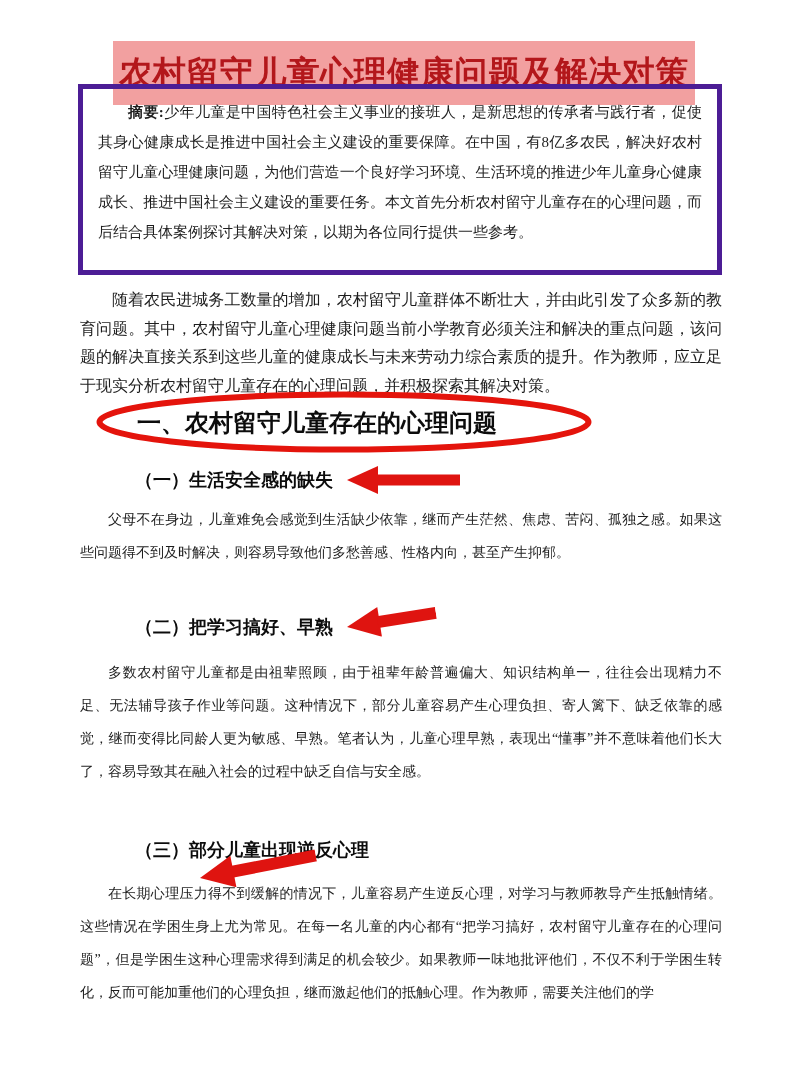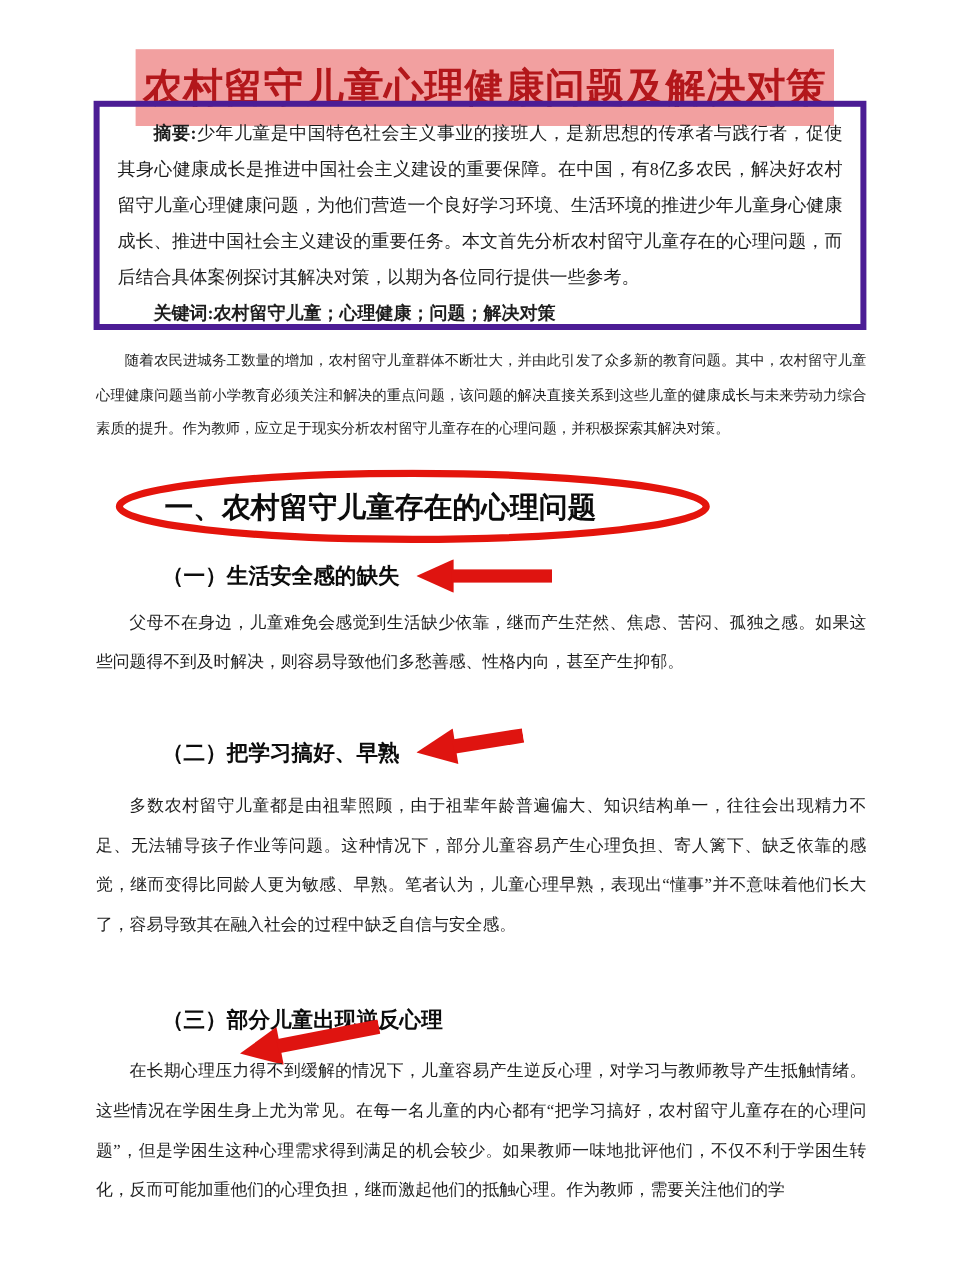--- a/index.html
+++ b/index.html
@@ -31,21 +31,21 @@
     font-size:15px; line-height:30px;
     text-align:justify;
   }
   #abstract-box .abstract-para { text-indent:2em; }
   #abstract-box .abstract-label, #abstract-box .keywords-line { font-weight:bold; }
   #abstract-box .keywords-line { text-indent:2em; }
 
   
   #intro-paragraph {
     left:80px; top:286px; width:642px;
-    font-size:12px; line-height:28.5px;
+    font-size:16px; line-height:28.5px;
     text-align:justify; text-indent:2em;
   }
 
   
   #section-heading-wrap { left:0; top:388px; width:800px; height:70px; }
   #section-oval { position:absolute; left:96px; top:3px; }
   #section-heading {
     position:absolute; left:137px; top:19px;
     font-family:"Liberation Sans","DejaVu Sans",sans-serif;
     font-weight:bold; font-size:24px; color:#0c0c0c;
@@ -78,21 +78,20 @@
 </style>
 </head>
 <body>
 
 <div class="abs" id="title-banner">
   <span>农村留守儿童心理健康问题及解决对策</span>
 </div>
 
 <div class="abs" id="abstract-box">
   <p class="abstract-para"><b class="abstract-label">摘要:</b><span>少年儿童是中国特色社会主义事业的接班人，是新思想的传承者与践行者，促使其身心健康成长是推进中国社会主义建设的重要保障。在中国，有8亿多农民，解决好农村留守儿童心理健康问题，为他们营造一个良好学习环境、生活环境的推进少年儿童身心健康成长、推进中国社会主义建设的重要任务。本文首先分析农村留守儿童存在的心理问题，而后结合具体案例探讨其解决对策，以期为各位同行提供一些参考。</span></p>
-  <p class="keywords-line"><span>关键词:</span><span>农村留守儿童；心理健康；问题；解决对策</span></p>
 </div>
 
 <p class="abs" id="intro-paragraph">随着农民进城务工数量的增加，农村留守儿童群体不断壮大，并由此引发了众多新的教育问题。其中，农村留守儿童心理健康问题当前小学教育必须关注和解决的重点问题，该问题的解决直接关系到这些儿童的健康成长与未来劳动力综合素质的提升。作为教师，应立足于现实分析农村留守儿童存在的心理问题，并积极探索其解决对策。</p>
 
 <div class="abs" id="section-heading-wrap">
   <svg id="section-oval" width="496" height="62" viewBox="0 0 496 62">
     <ellipse cx="248" cy="31" rx="244.5" ry="27.5" fill="none" stroke="#e4140c" stroke-width="6"></ellipse>
   </svg>
   <h2 id="section-heading">一、农村留守儿童存在的心理问题</h2>
 </div>

